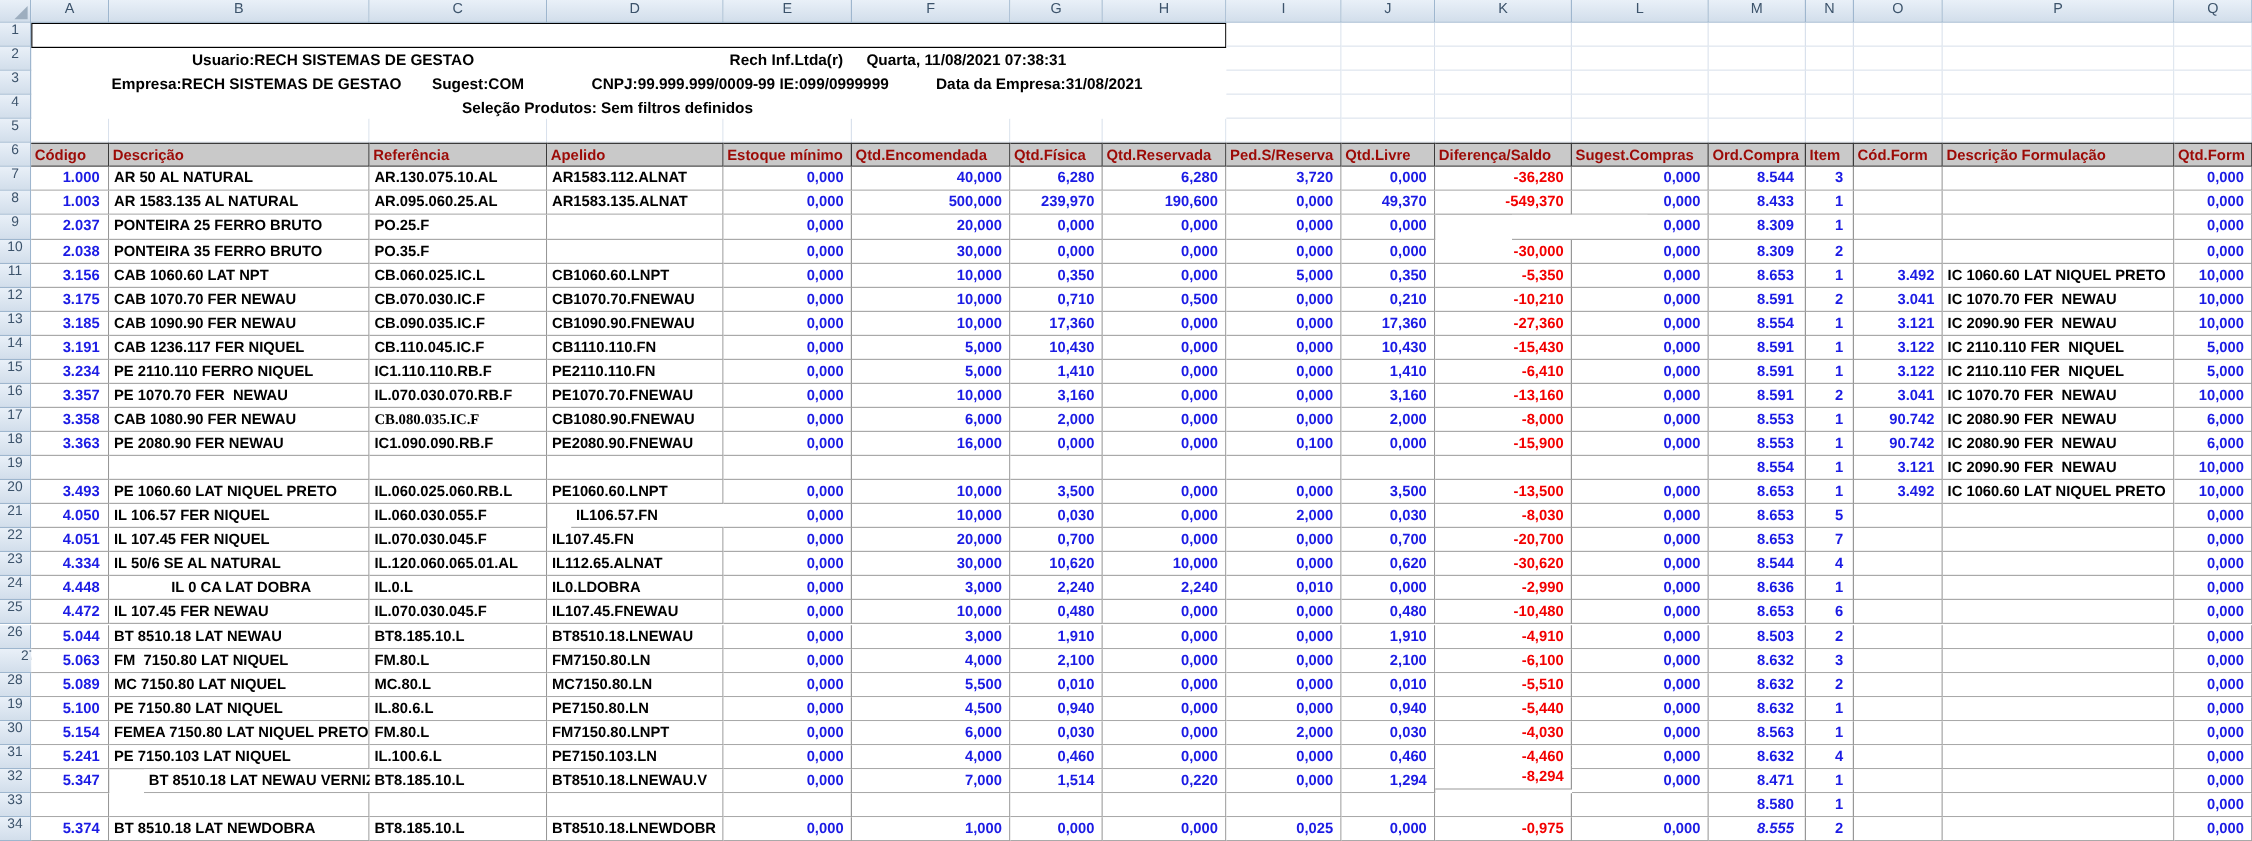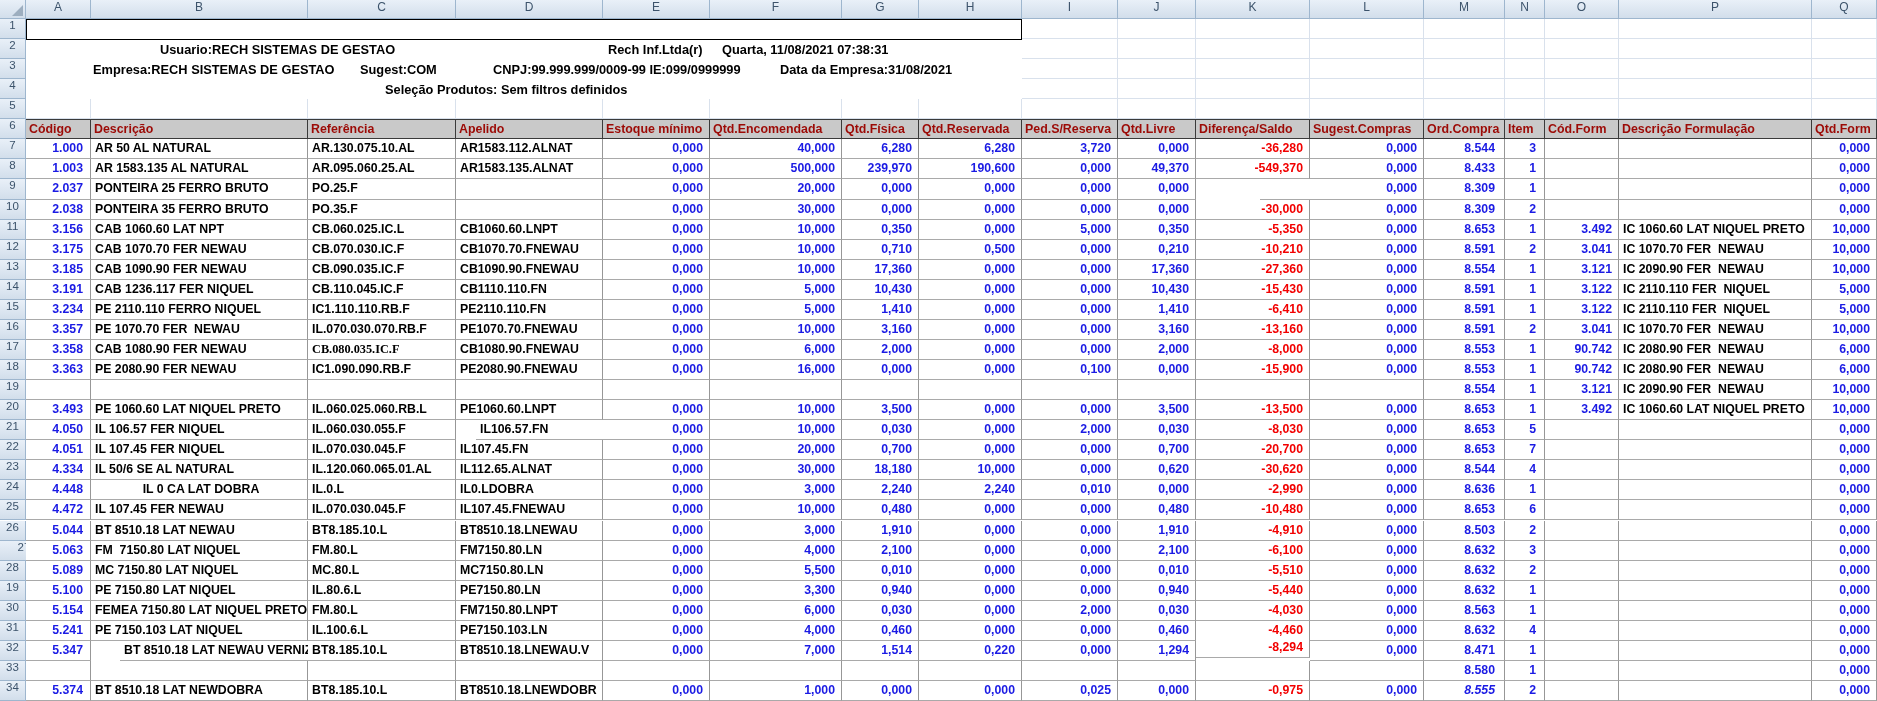--- a/index.html
+++ b/index.html
@@ -468,21 +468,21 @@
       <div class="cell td num item" style="left: 1505px; top: 440.26px; width: 40px; height: 20.06px;">7</div>
       <div class="cell td num" style="left: 1545px; top: 440.26px; width: 74px; height: 20.06px;"></div>
       <div class="cell td txt" style="left: 1619px; top: 440.26px; width: 193px; height: 20.06px;"></div>
       <div class="cell td num" style="left: 1812px; top: 440.26px; width: 65px; height: 20.06px;">0,000</div>
       <div class="cell td num codigo" style="left: 26px; top: 460.32px; width: 65px; height: 20.06px;">4.334</div>
       <div class="cell td txt" style="left: 91px; top: 460.32px; width: 217px; height: 20.06px;">IL 50/6 SE AL NATURAL</div>
       <div class="cell td txt" style="left: 308px; top: 460.32px; width: 148px; height: 20.06px;">IL.120.060.065.01.AL</div>
       <div class="cell td txt" style="left: 456px; top: 460.32px; width: 147px; height: 20.06px;">IL112.65.ALNAT</div>
       <div class="cell td num" style="left: 603px; top: 460.32px; width: 107px; height: 20.06px;">0,000</div>
       <div class="cell td num" style="left: 710px; top: 460.32px; width: 132px; height: 20.06px;">30,000</div>
-      <div class="cell td num" style="left: 842px; top: 460.32px; width: 77px; height: 20.06px;">18,180</div>
+      <div class="cell td num" style="left: 842px; top: 460.32px; width: 77px; height: 20.06px;">10,620</div>
       <div class="cell td num" style="left: 919px; top: 460.32px; width: 103px; height: 20.06px;">10,000</div>
       <div class="cell td num" style="left: 1022px; top: 460.32px; width: 96px; height: 20.06px;">0,000</div>
       <div class="cell td num" style="left: 1118px; top: 460.32px; width: 78px; height: 20.06px;">0,620</div>
       <div class="cell td num diff neg" style="left: 1196px; top: 460.32px; width: 114px; height: 20.06px;">-30,620</div>
       <div class="cell td num" style="left: 1310px; top: 460.32px; width: 114px; height: 20.06px;">0,000</div>
       <div class="cell td num ordc" style="left: 1424px; top: 460.32px; width: 81px; height: 20.06px;">8.544</div>
       <div class="cell td num item" style="left: 1505px; top: 460.32px; width: 40px; height: 20.06px;">4</div>
       <div class="cell td num" style="left: 1545px; top: 460.32px; width: 74px; height: 20.06px;"></div>
       <div class="cell td txt" style="left: 1619px; top: 460.32px; width: 193px; height: 20.06px;"></div>
       <div class="cell td num" style="left: 1812px; top: 460.32px; width: 65px; height: 20.06px;">0,000</div>
@@ -569,21 +569,21 @@
       <div class="cell td num ordc" style="left: 1424px; top: 560.62px; width: 81px; height: 20.06px;">8.632</div>
       <div class="cell td num item" style="left: 1505px; top: 560.62px; width: 40px; height: 20.06px;">2</div>
       <div class="cell td num" style="left: 1545px; top: 560.62px; width: 74px; height: 20.06px;"></div>
       <div class="cell td txt" style="left: 1619px; top: 560.62px; width: 193px; height: 20.06px;"></div>
       <div class="cell td num" style="left: 1812px; top: 560.62px; width: 65px; height: 20.06px;">0,000</div>
       <div class="cell td num codigo" style="left: 26px; top: 580.68px; width: 65px; height: 20.06px;">5.100</div>
       <div class="cell td txt" style="left: 91px; top: 580.68px; width: 217px; height: 20.06px;">PE 7150.80 LAT NIQUEL</div>
       <div class="cell td txt" style="left: 308px; top: 580.68px; width: 148px; height: 20.06px;">IL.80.6.L</div>
       <div class="cell td txt" style="left: 456px; top: 580.68px; width: 147px; height: 20.06px;">PE7150.80.LN</div>
       <div class="cell td num" style="left: 603px; top: 580.68px; width: 107px; height: 20.06px;">0,000</div>
-      <div class="cell td num" style="left: 710px; top: 580.68px; width: 132px; height: 20.06px;">3,300</div>
+      <div class="cell td num" style="left: 710px; top: 580.68px; width: 132px; height: 20.06px;">4,500</div>
       <div class="cell td num" style="left: 842px; top: 580.68px; width: 77px; height: 20.06px;">0,940</div>
       <div class="cell td num" style="left: 919px; top: 580.68px; width: 103px; height: 20.06px;">0,000</div>
       <div class="cell td num" style="left: 1022px; top: 580.68px; width: 96px; height: 20.06px;">0,000</div>
       <div class="cell td num" style="left: 1118px; top: 580.68px; width: 78px; height: 20.06px;">0,940</div>
       <div class="cell td num diff neg" style="left: 1196px; top: 580.68px; width: 114px; height: 20.06px;">-5,440</div>
       <div class="cell td num" style="left: 1310px; top: 580.68px; width: 114px; height: 20.06px;">0,000</div>
       <div class="cell td num ordc" style="left: 1424px; top: 580.68px; width: 81px; height: 20.06px;">8.632</div>
       <div class="cell td num item" style="left: 1505px; top: 580.68px; width: 40px; height: 20.06px;">1</div>
       <div class="cell td num" style="left: 1545px; top: 580.68px; width: 74px; height: 20.06px;"></div>
       <div class="cell td txt" style="left: 1619px; top: 580.68px; width: 193px; height: 20.06px;"></div>

